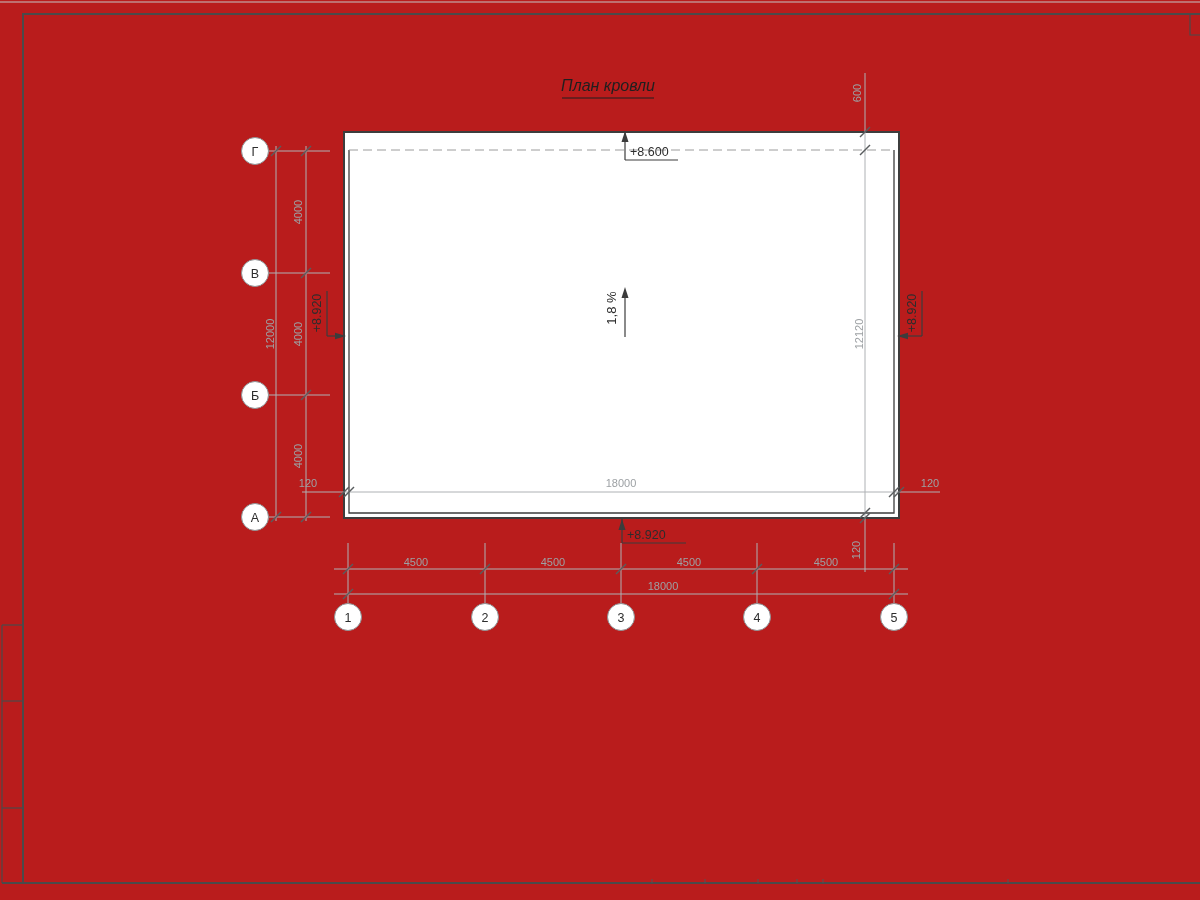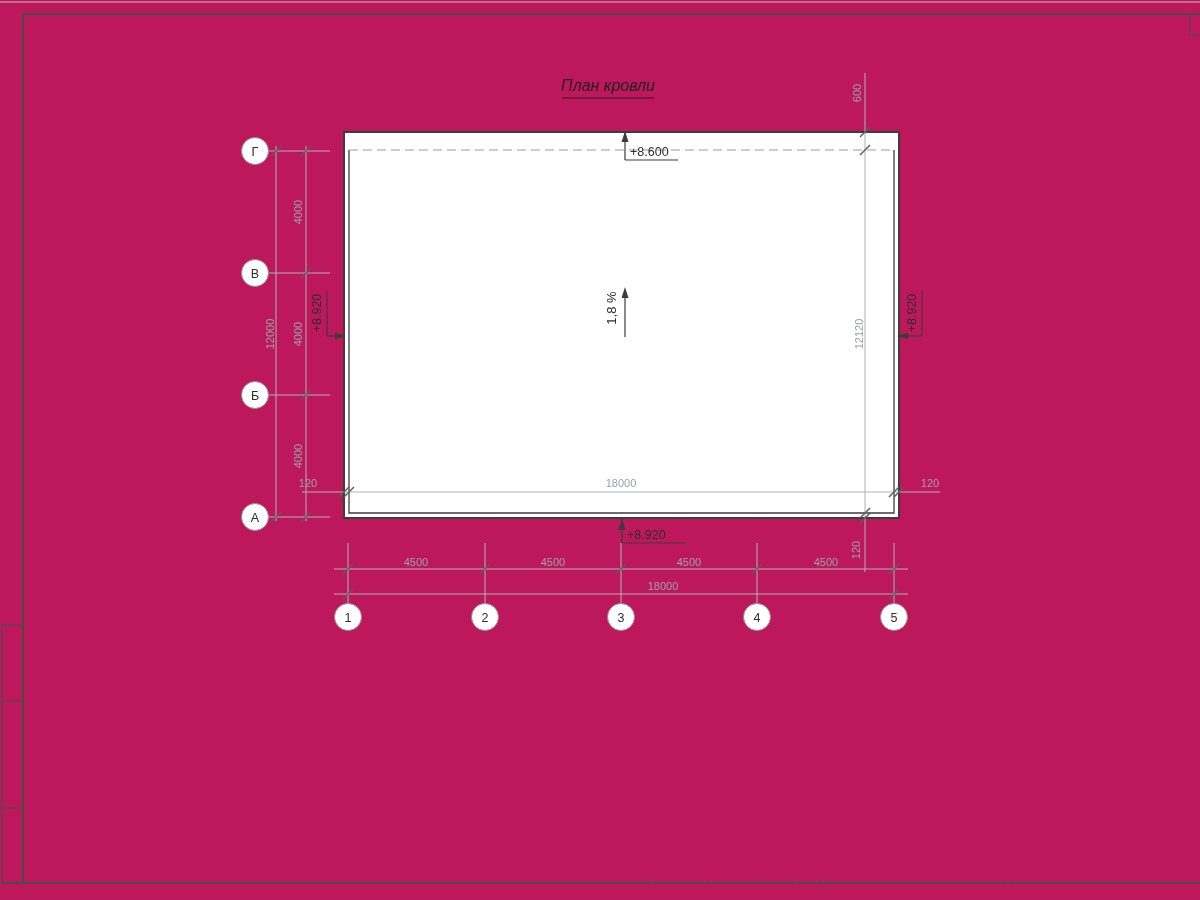--- a/index.html
+++ b/index.html
@@ -1,16 +1,16 @@
 <!DOCTYPE html>
 <html><head>
 <meta charset="utf-8">
 <style>
   html, body { margin: 0; padding: 0; background: #ffffff; }
-  .page { width: 1200px; height: 900px; position: relative; background: #be185d; overflow: hidden; }
+  .page { width: 1200px; height: 900px; position: relative; background: #b91c1c; overflow: hidden; }
   svg { display: block; font-family: "Liberation Sans", sans-serif; }
 
   
   .sheet-edge   { stroke: #c4c4c4; stroke-width: 1; }
   .frame-line   { stroke: #4a4a4a; stroke-width: 2; fill: none; }
   .frame-thin   { stroke: #4a4a4a; stroke-width: 1.2; fill: none; }
   .stamp-stub   { stroke: #555; stroke-width: 1; }
 
   
   .roof-outline { stroke: #3d3d3d; stroke-width: 2; fill: #ffffff; }

